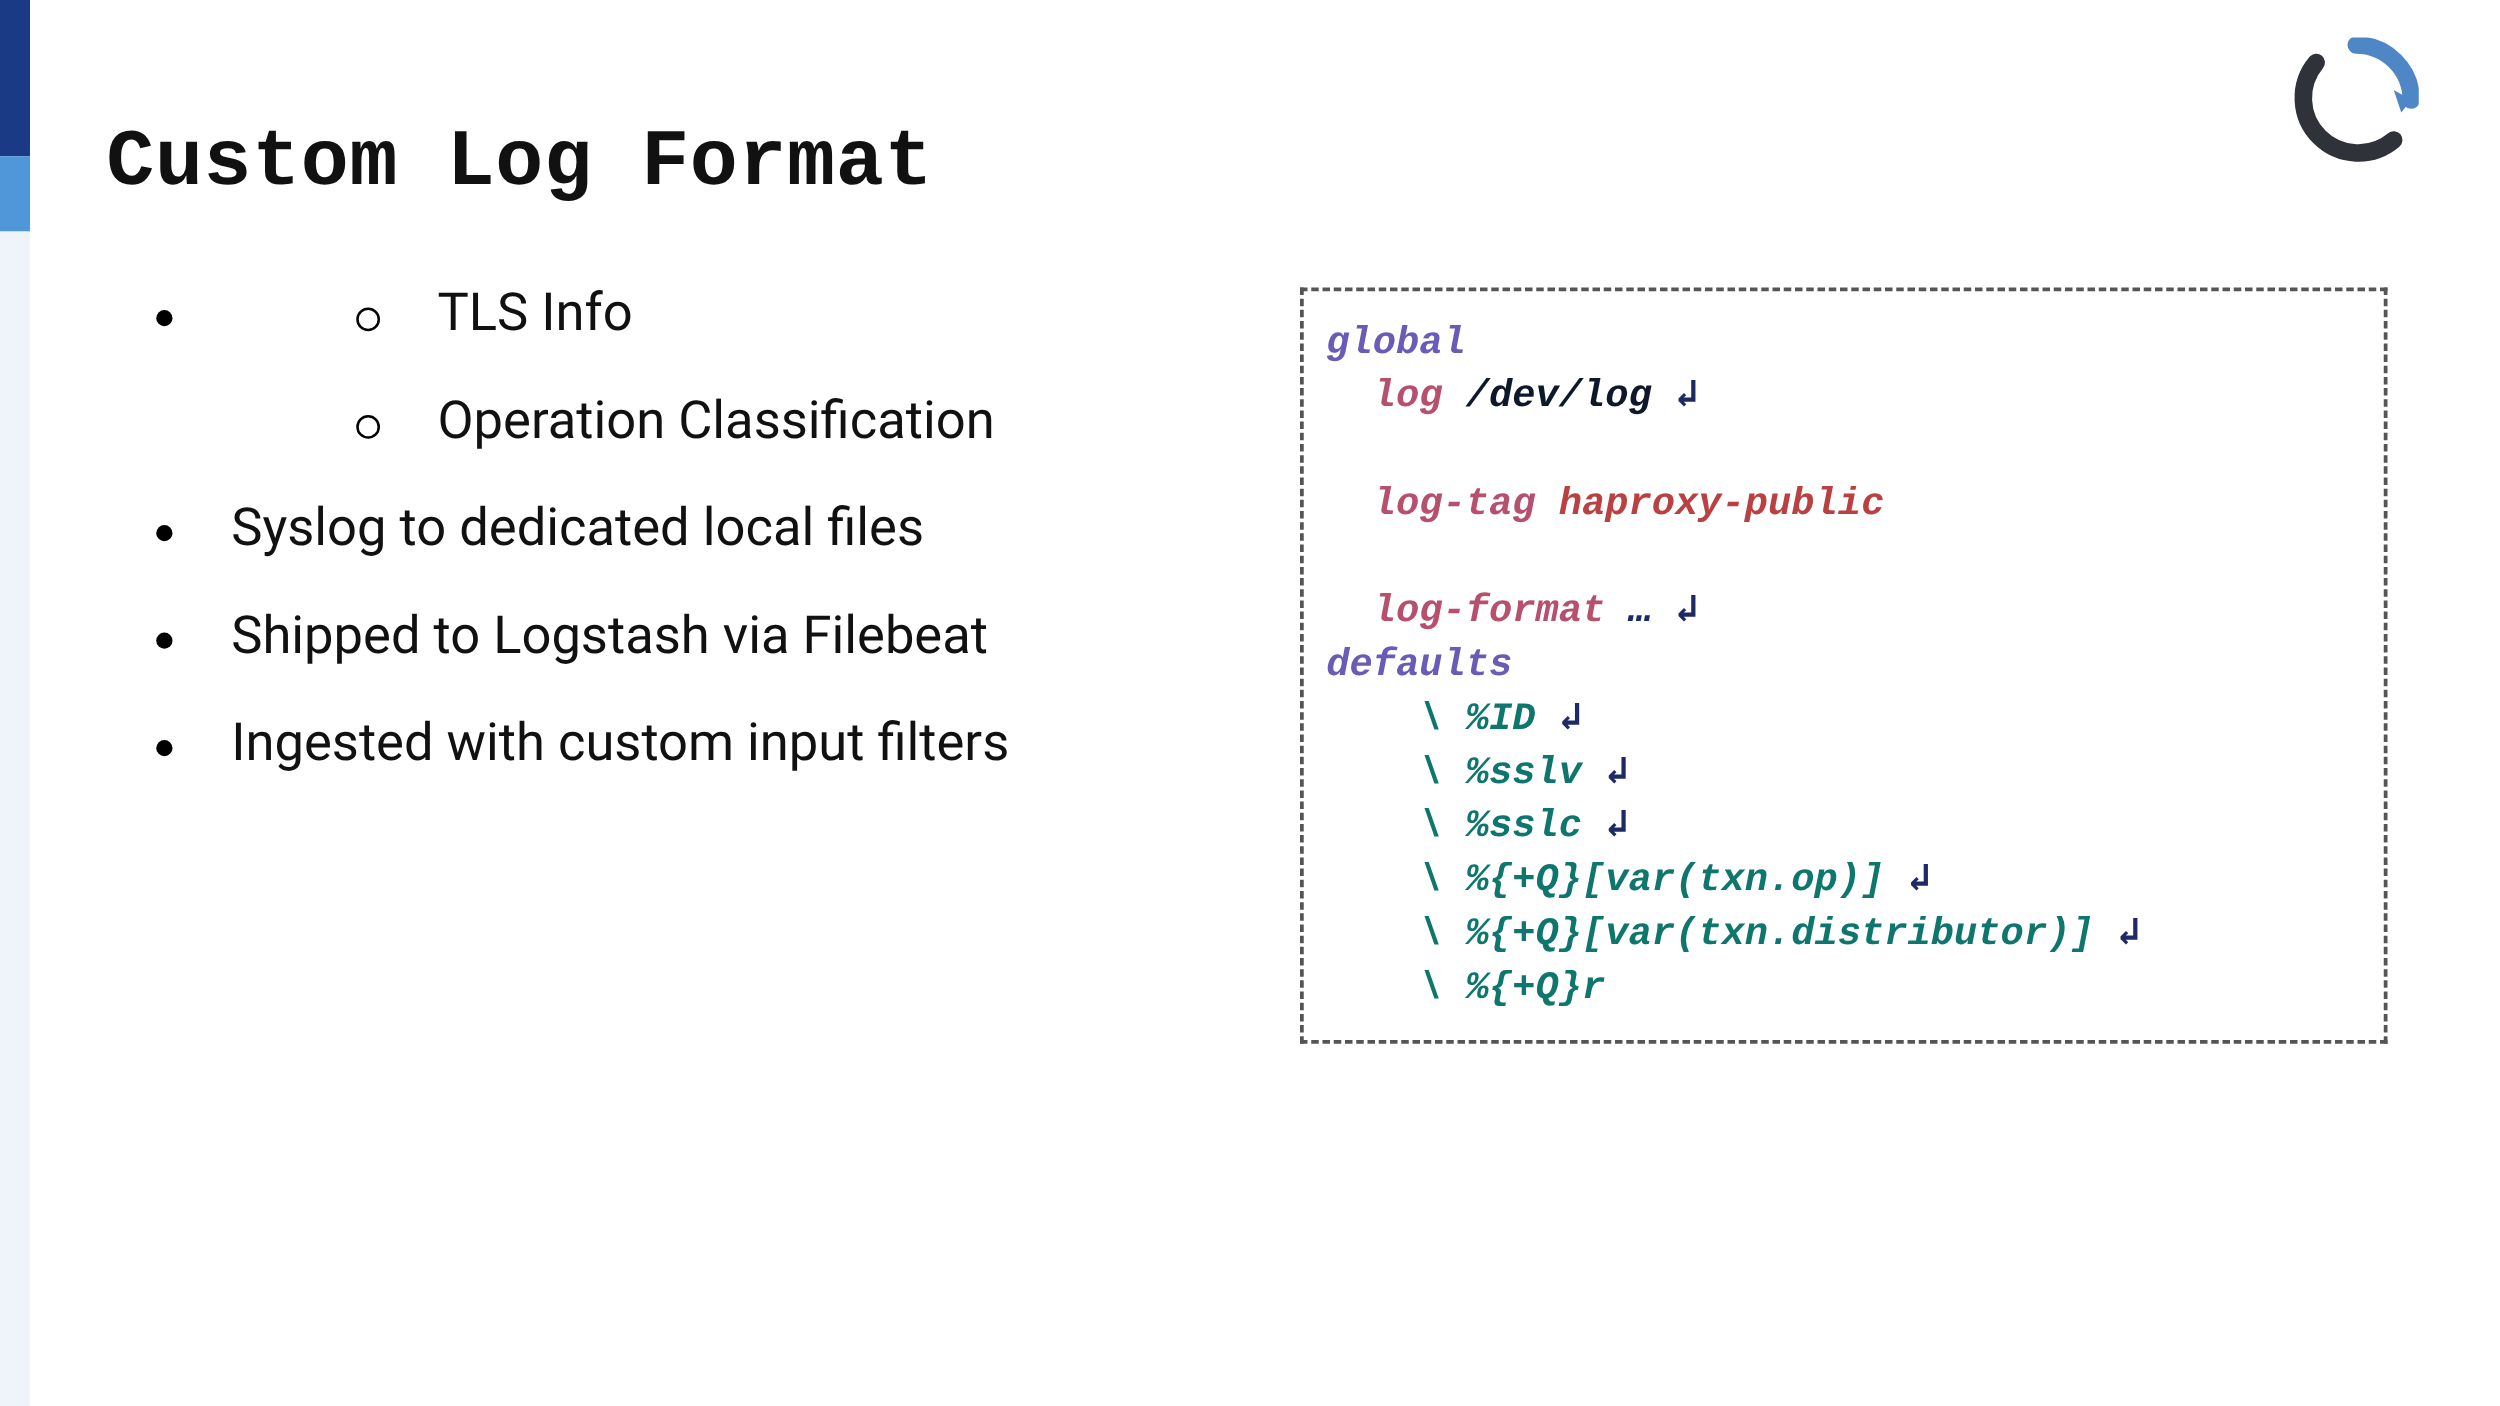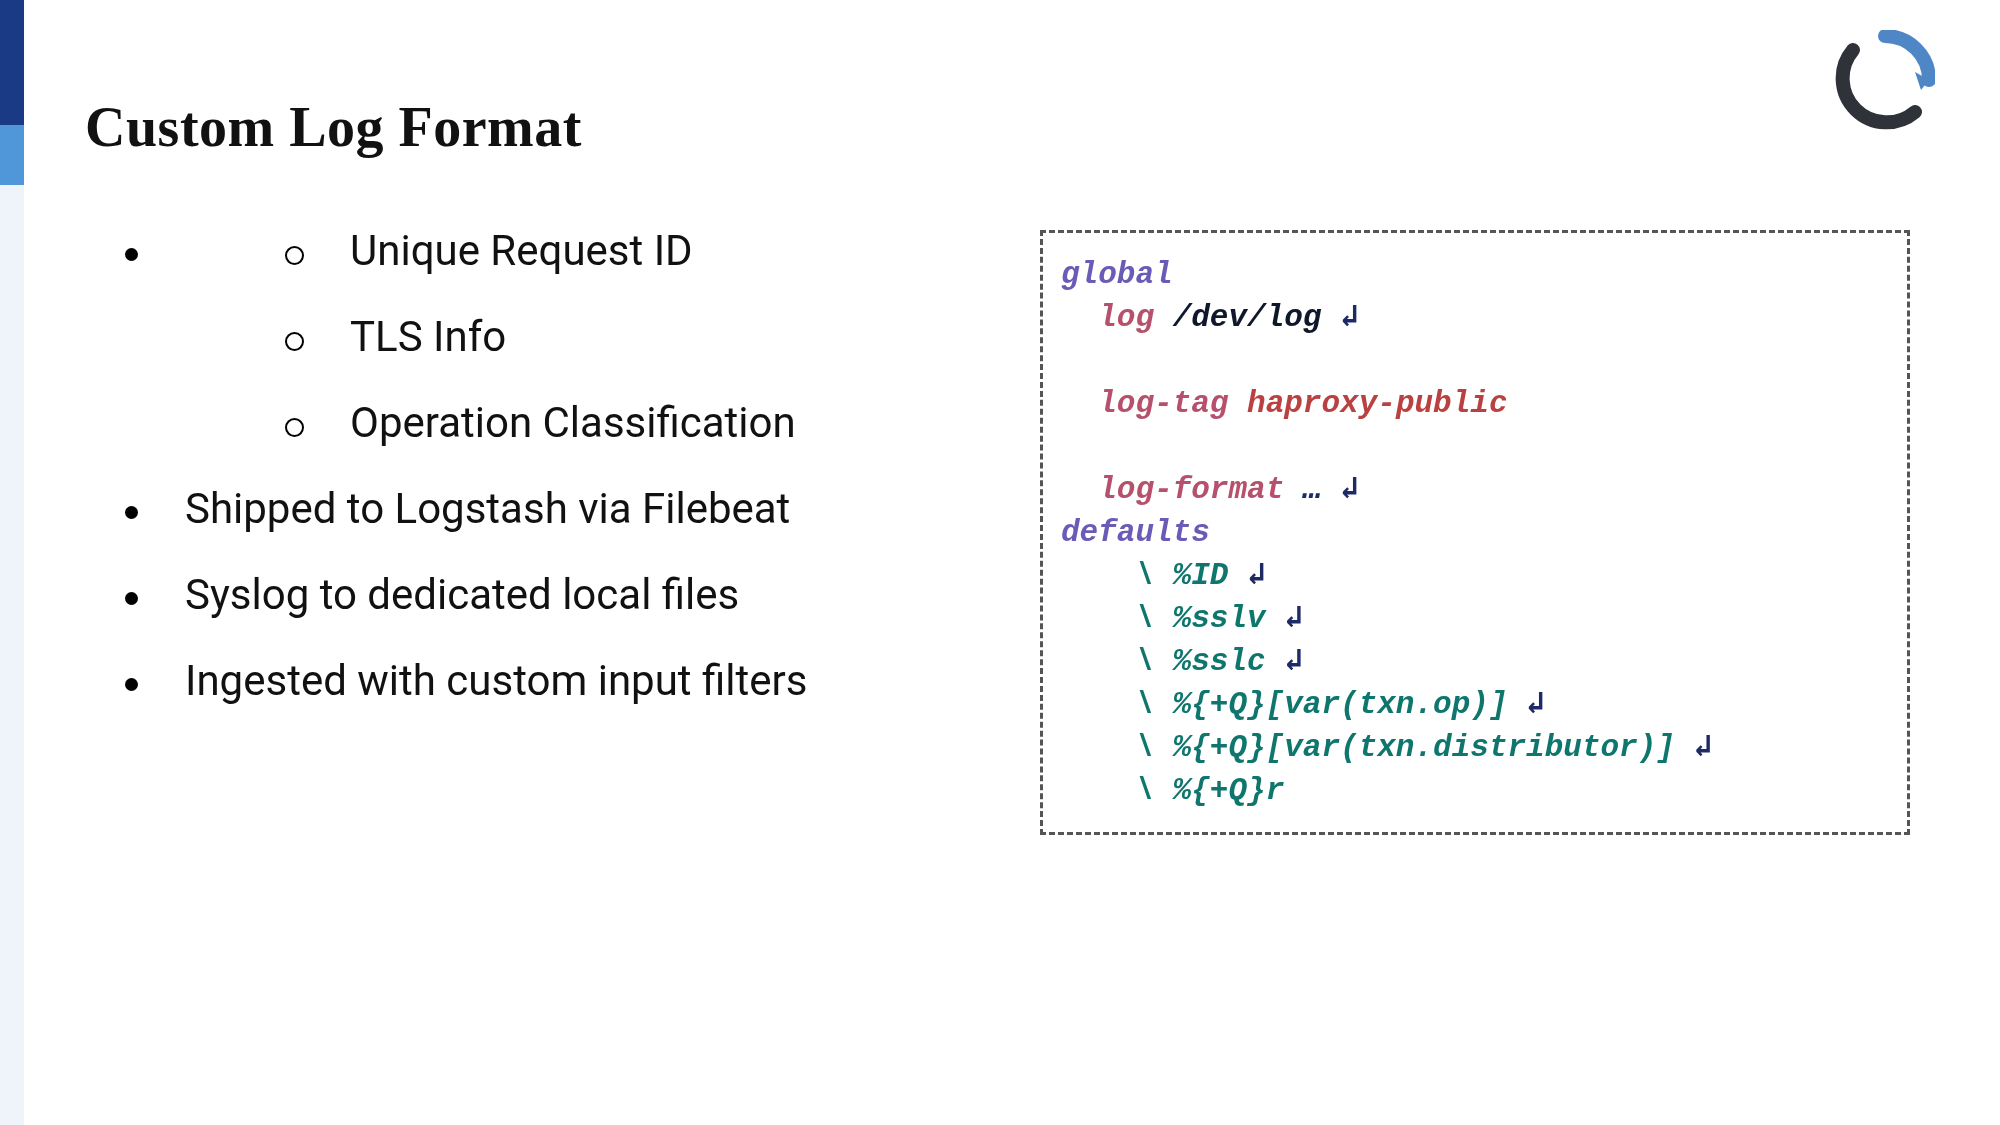--- a/index.html
+++ b/index.html
@@ -44,24 +44,24 @@
     top: 30px;
     width: 100px;
     height: 100px;
   }
 
   
   .title {
     position: absolute;
     left: 85px;
     top: 95px;
-    font-size: 56px;
+    font-size: 64px;
     font-weight: 800;
     letter-spacing: 0.5px;
-    font-family: Liberation Serif, serif;
+    font-family: Liberation Mono, monospace;
   }
 
   
   .bullets {
     position: absolute;
     left: 115px;
     top: 230px;
     width: 860px;
     font-size: 42px;
     line-height: 1.0;
@@ -152,27 +152,26 @@
     <polygon points="94,50 80,42 86,60" fill="#4f86c6"></polygon>
   </svg>
 </div>
 
 <div class="title">Custom Log Format</div>
 
 <div class="bullets">
   <ul>
     <li>
       <ul class="sub">
-        <li><span>Unique Request ID</span></li>
         <li><span>TLS Info</span></li>
         <li><span>Operation Classification</span></li>
       </ul>
     </li>
+    <li><span>Syslog to dedicated local files</span></li>
     <li><span>Shipped to Logstash via Filebeat</span></li>
-    <li><span>Syslog to dedicated local files</span></li>
     <li><span>Ingested with custom input filters</span></li>
   </ul>
 </div>
 
 <div class="codebox">
   <div class="line"><span class="kw">global</span></div>
   <div class="line">  <span class="dir">log</span> <span class="path">/dev/log</span> <span class="wrap">↲</span></div>
   <div class="blank"></div>
   <div class="line">  <span class="dir">log-tag</span> <span class="val">haproxy-public</span></div>
   <div class="blank"></div>

